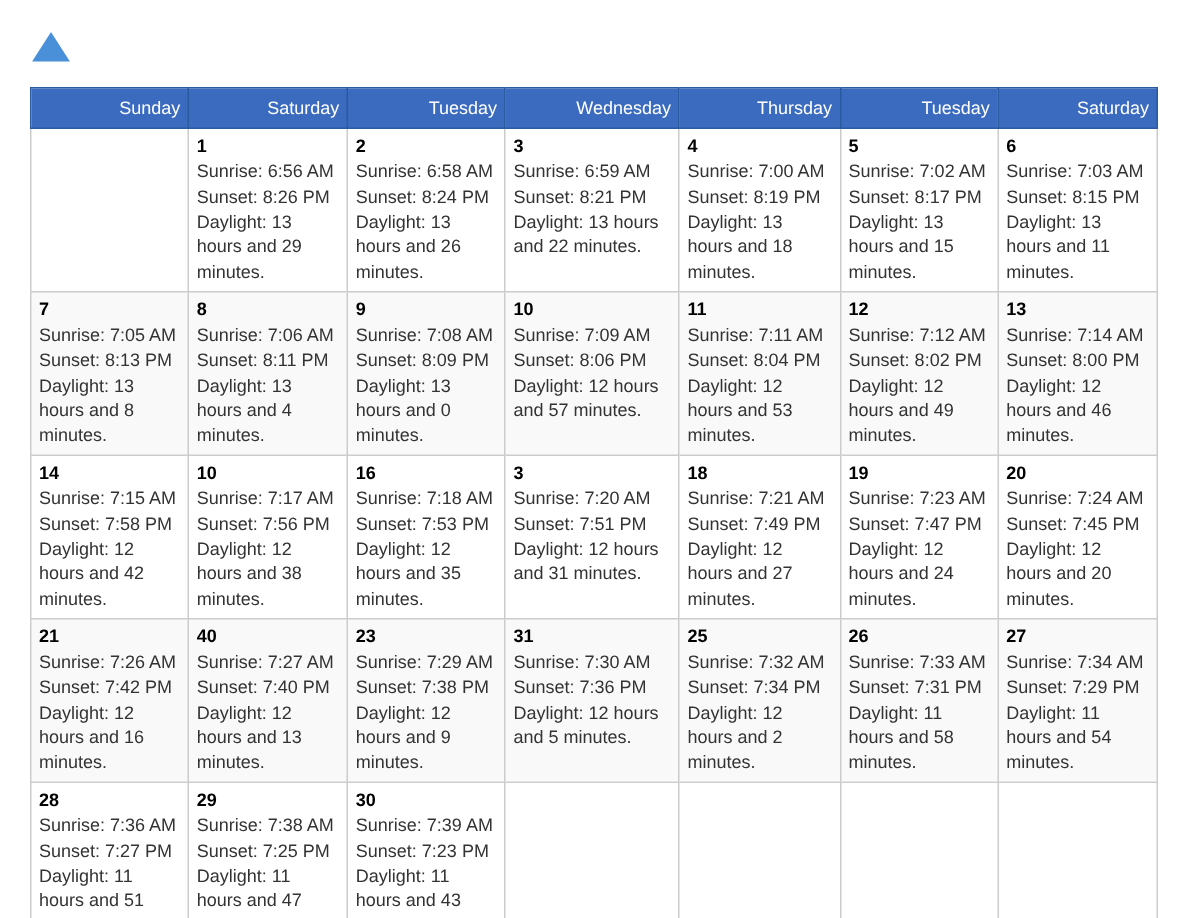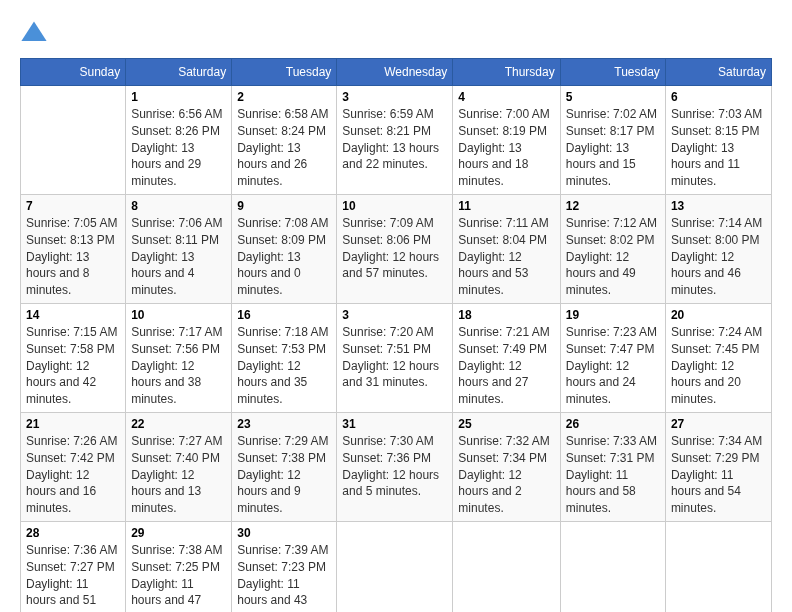--- a/index.html
+++ b/index.html
@@ -209,21 +209,21 @@
           <span class="day-number">20</span>
           <div class="day-info">Sunrise: 7:24 AM<br>Sunset: 7:45 PM<br>Daylight: 12 hours and 20 minutes.</div>
         </td>
       </tr>
       <tr>
         <td>
           <span class="day-number">21</span>
           <div class="day-info">Sunrise: 7:26 AM<br>Sunset: 7:42 PM<br>Daylight: 12 hours and 16 minutes.</div>
         </td>
         <td>
-          <span class="day-number">22</span>
+          <span class="day-number">40</span>
           <div class="day-info">Sunrise: 7:27 AM<br>Sunset: 7:40 PM<br>Daylight: 12 hours and 13 minutes.</div>
         </td>
         <td>
           <span class="day-number">23</span>
           <div class="day-info">Sunrise: 7:29 AM<br>Sunset: 7:38 PM<br>Daylight: 12 hours and 9 minutes.</div>
         </td>
         <td>
           <span class="day-number">31</span>
           <div class="day-info">Sunrise: 7:30 AM<br>Sunset: 7:36 PM<br>Daylight: 12 hours and 5 minutes.</div>
         </td>

